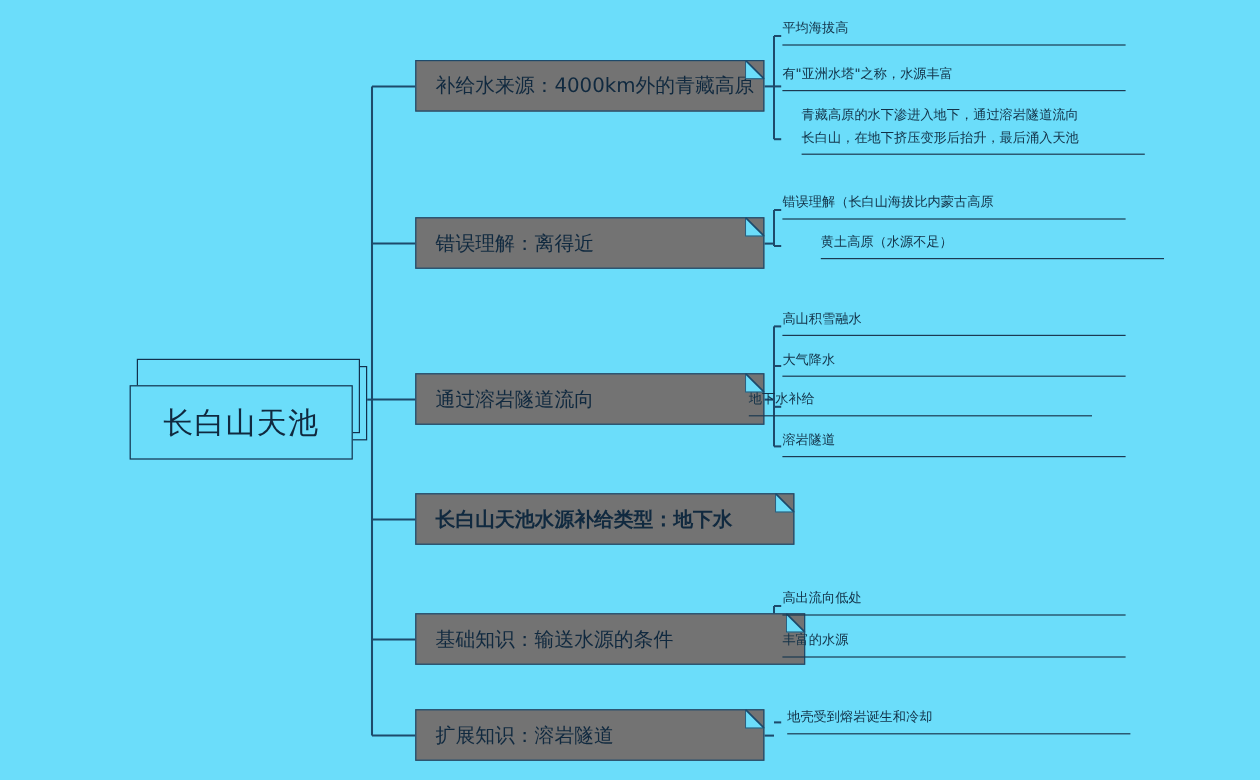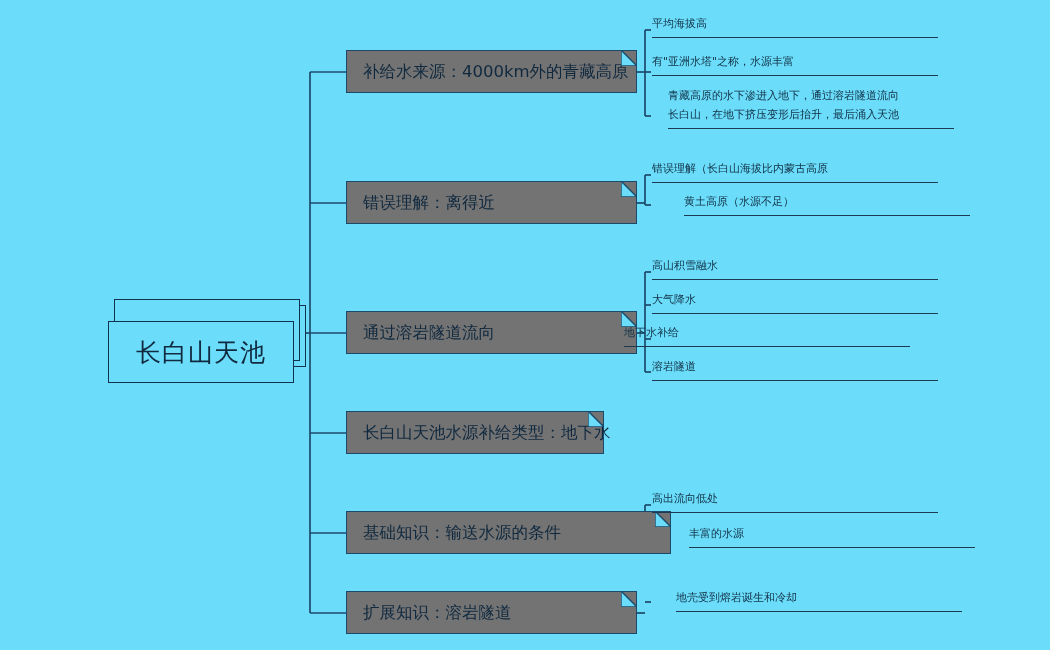--- a/index.html
+++ b/index.html
@@ -180,43 +180,43 @@
       <polygon points="0,0 16,16 0,16" fill="#6bddfa"></polygon>
       <polyline points="0,0 16,16" fill="none" stroke="#1d4a6b" stroke-width="1.4"></polyline>
       <polyline points="0,0 0,16 16,16" fill="none" stroke="#1d4a6b" stroke-width="1.4"></polyline>
     </svg>
   </div>
   <div class="leaf" style="left:652px; top:256px; width:286px;">高山积雪融水</div>
   <div class="leaf" style="left:652px; top:290px; width:286px;">大气降水</div>
   <div class="leaf" style="left:624px; top:323px; width:286px;">地下水补给</div>
   <div class="leaf" style="left:652px; top:357px; width:286px;">溶岩隧道</div>
 
-  <div class="branch" style="left:346px; top:411px; width:258px;">
+  <div class="branch" style="left:346px; top:411px; width:316px;font-weight:bold;">
     <span>长白山天池水源补给类型：地下水</span>
     <svg class="fold-tri" viewBox="0 0 16 16">
       <polygon points="0,0 16,16 0,16" fill="#6bddfa"></polygon>
       <polyline points="0,0 16,16" fill="none" stroke="#1d4a6b" stroke-width="1.4"></polyline>
       <polyline points="0,0 0,16 16,16" fill="none" stroke="#1d4a6b" stroke-width="1.4"></polyline>
     </svg>
   </div>
 
   <div class="branch" style="left:346px; top:511px; width:325px;">
     <span>基础知识：输送水源的条件</span>
     <svg class="fold-tri" viewBox="0 0 16 16">
       <polygon points="0,0 16,16 0,16" fill="#6bddfa"></polygon>
       <polyline points="0,0 16,16" fill="none" stroke="#1d4a6b" stroke-width="1.4"></polyline>
       <polyline points="0,0 0,16 16,16" fill="none" stroke="#1d4a6b" stroke-width="1.4"></polyline>
     </svg>
   </div>
   <div class="leaf" style="left:652px; top:489px; width:286px;">高出流向低处</div>
-  <div class="leaf" style="left:652px; top:524px; width:286px;margin-left:37px;">丰富的水源</div>
+  <div class="leaf" style="left:652px; top:524px; width:286px;">丰富的水源</div>
 
   <div class="branch" style="left:346px; top:591px; width:291px;">
     <span>扩展知识：溶岩隧道</span>
     <svg class="fold-tri" viewBox="0 0 16 16">
       <polygon points="0,0 16,16 0,16" fill="#6bddfa"></polygon>
       <polyline points="0,0 16,16" fill="none" stroke="#1d4a6b" stroke-width="1.4"></polyline>
       <polyline points="0,0 0,16 16,16" fill="none" stroke="#1d4a6b" stroke-width="1.4"></polyline>
     </svg>
   </div>
-  <div class="leaf" style="left:676px; top:588px; width:286px;">地壳受到熔岩诞生和冷却</div>
+  <div class="leaf" style="left:656px; top:588px; width:286px;">地壳受到熔岩诞生和冷却</div>
 
 </div>
 
 </body></html>

